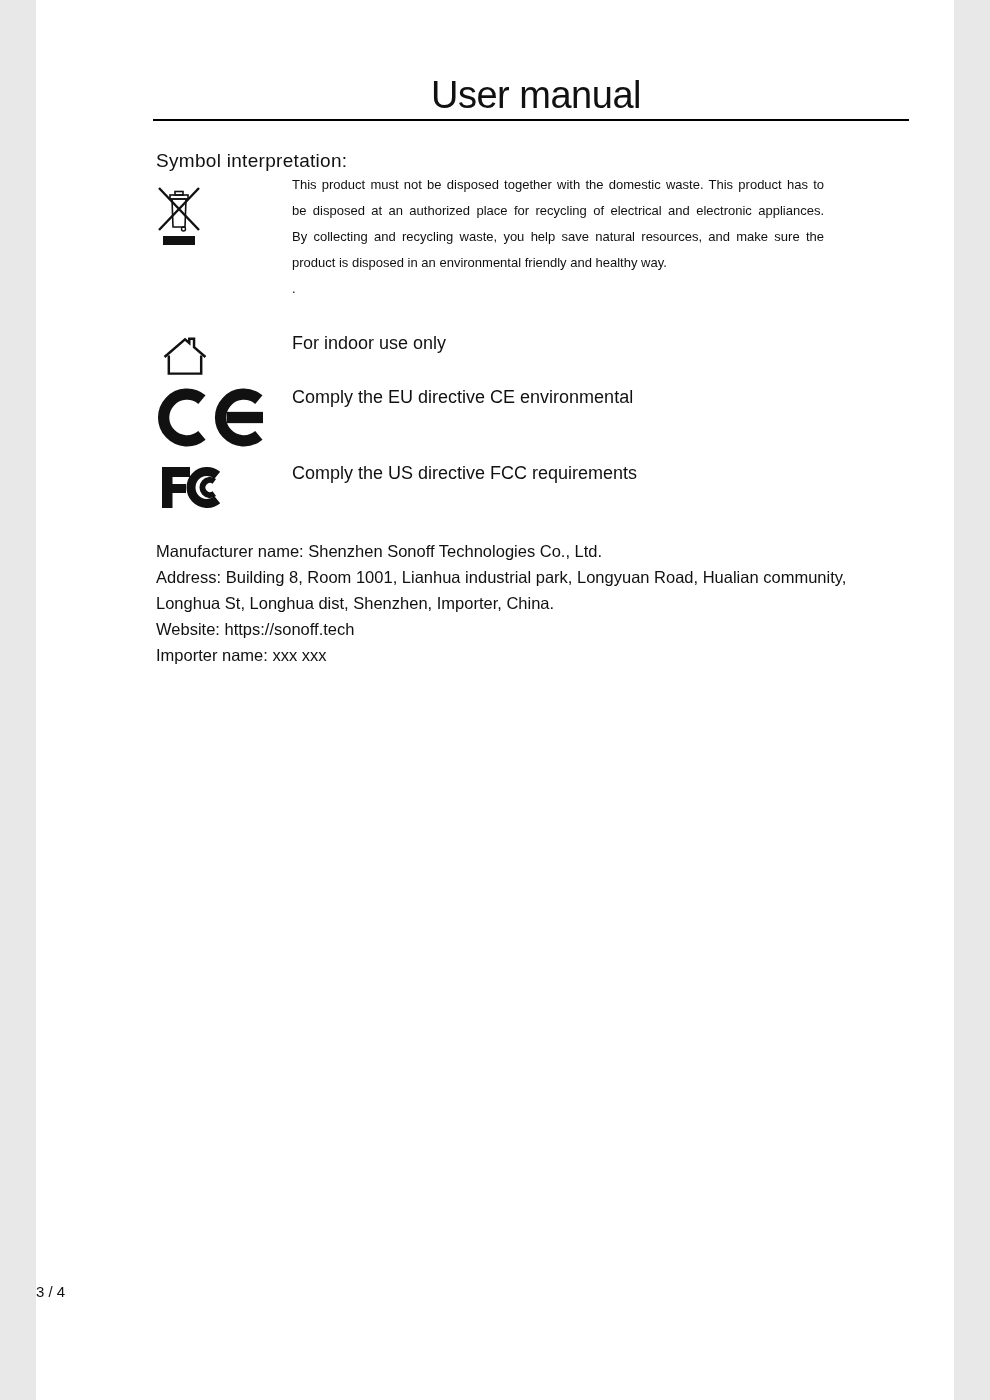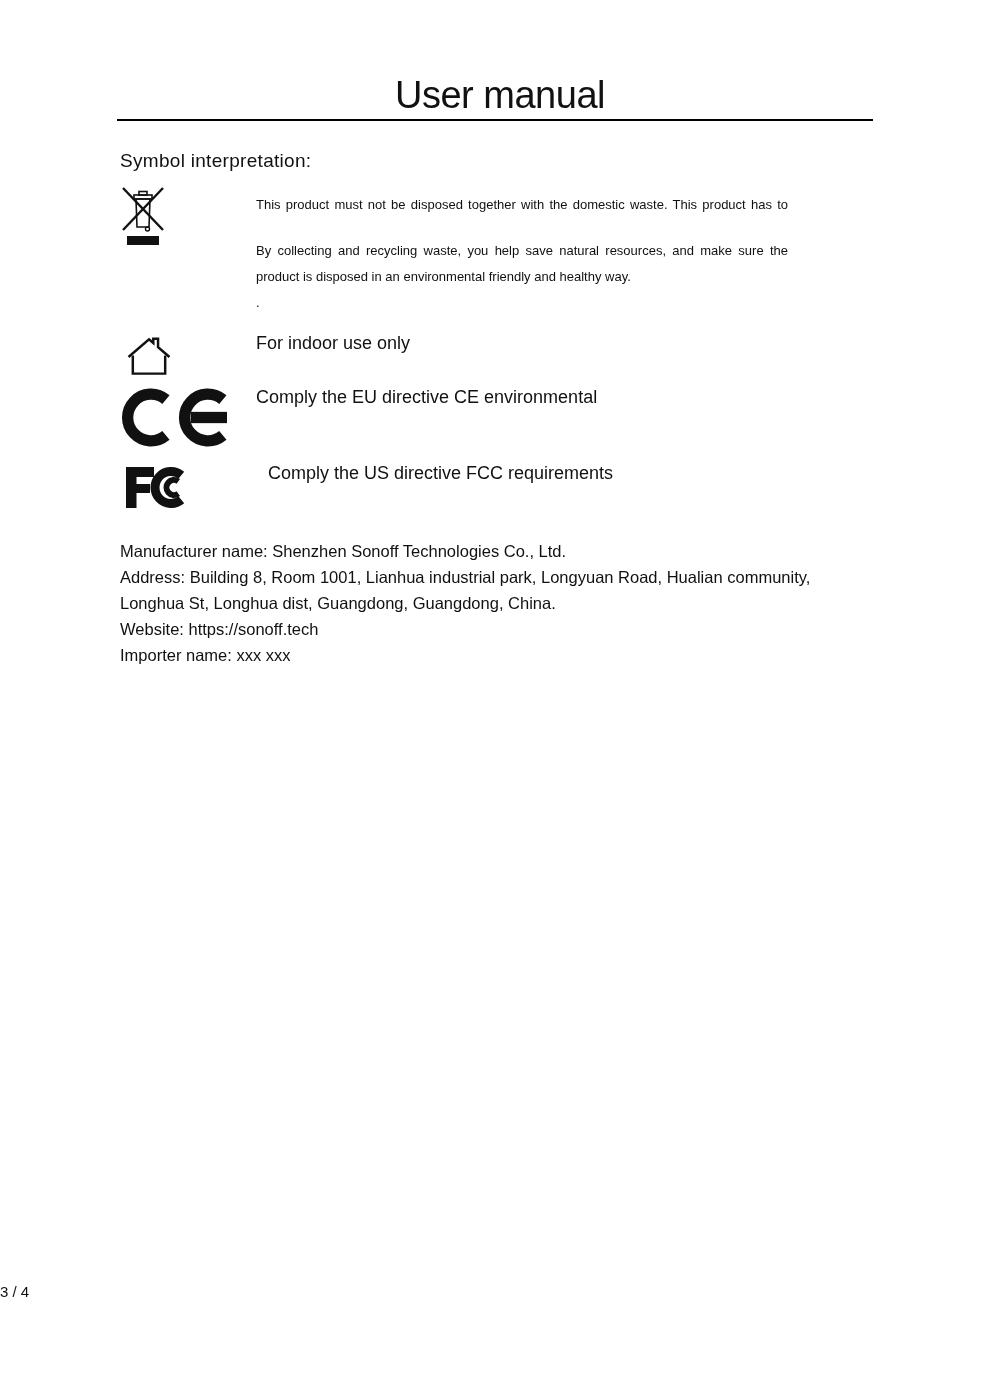--- a/index.html
+++ b/index.html
@@ -1,35 +1,35 @@
 <!DOCTYPE html>
 <html><head>
 <meta charset="utf-8">
 <style>
   html,body{margin:0;padding:0;background:#e8e8e8;}
   .page{
-    position:relative;width:990px;height:1400px;background:#ffffff;
+    position:relative;width:918px;height:1400px;background:#ffffff;
     margin:0 auto;overflow:hidden;
     font-family:"Liberation Sans",sans-serif;color:#111;
   }
   .abs{position:absolute;}
   .title{
     left:5px;top:72px;width:990px;text-align:center;
     font-size:38px;line-height:46px;font-weight:400;letter-spacing:-0.5px;
   }
   .rule{left:117px;top:119px;width:756px;height:2px;background:#000;}
   .heading{left:120px;top:148px;font-size:19px;line-height:26px;letter-spacing:0.3px;}
   .para{
     left:256px;top:172px;width:532px;font-size:13px;line-height:26px;
   }
-  .para .jline{text-align:justify;text-align-last:justify;margin-top:20px;}
+  .para .jline{text-align:justify;text-align-last:justify;}
   .label{font-size:18px;line-height:20px;white-space:nowrap;}
   .lbl-indoor{left:256px;top:333px;}
   .lbl-ce{left:256px;top:387px;}
-  .lbl-fcc{left:256px;top:463px;margin-left:12px;}
+  .lbl-fcc{left:256px;top:463px;}
   .icon-weee{left:121px;top:184px;width:44px;height:62px;}
   .icon-house{left:126px;top:336px;width:46px;height:40px;}
   .icon-ce{left:122px;top:388px;width:105px;height:59px;}
   .icon-fcc{left:126px;top:464px;width:70px;height:44px;}
   .mfr{left:120px;top:538px;width:780px;font-size:16.5px;line-height:26px;}
   .mfr div{white-space:nowrap;}
   .pagenum{left:0;top:1282px;width:990px;font-size:15px;line-height:20px;}
   svg{display:block;width:100%;height:100%;}
 </style>
 </head>
@@ -51,20 +51,21 @@
         <rect x="13" y="11" width="18" height="4" stroke-width="1.6"></rect>
         <path d="M15,15 H29 L28,43 H16 Z" stroke-width="1.6"></path>
         <circle cx="26.5" cy="45" r="2" stroke-width="1.4"></circle>
       </g>
       <rect x="6" y="52" width="32" height="9" fill="#111"></rect>
     </svg>
   </span>
 
   <div class="abs para">
     <div class="jline">This product must not be disposed together with the domestic waste. This product has to</div>
+    <div class="jline">be disposed at an authorized place for recycling of electrical and electronic appliances.</div>
     <div class="jline">By collecting and recycling waste, you help save natural resources, and make sure the</div>
     <div>product is disposed in an environmental friendly and healthy way.</div>
     <div>.</div>
   </div>
 
   <span class="abs icon-house">
     <svg viewBox="0 0 48 42" xmlns="http://www.w3.org/2000/svg">
       <g stroke="#111" fill="none" stroke-width="2.6" stroke-linejoin="miter">
         <path d="M2.5,22 L24,3.5 L28.5,7.4 L28.5,3 L33.5,3 L33.5,11.7 L45.5,22"></path>
         <path d="M7,20.5 L7,39.5 L41,39.5 L41,20.5"></path>
@@ -95,20 +96,20 @@
         <path d="M55.29,11.24 A16,16 0 1 0 55.29,35.76" stroke-width="9"></path>
         <path d="M52.3,17.36 A7.5,7.5 0 1 0 52.3,29.64" stroke-width="6"></path>
       </g>
     </svg>
   </span>
   <div class="abs label lbl-fcc">Comply the US directive FCC requirements</div>
 
   <div class="abs mfr">
     <div>Manufacturer name: Shenzhen Sonoff Technologies Co., Ltd.</div>
     <div>Address: Building 8, Room 1001, Lianhua industrial park, Longyuan Road, Hualian community,</div>
-    <div>Longhua St, Longhua dist, Guangdong, Guangdong, China.</div>
+    <div>Longhua St, Longhua dist, Shenzhen, Importer, China.</div>
     <div>Website: https://sonoff.tech</div>
     <div>Importer name: xxx xxx</div>
   </div>
 
   <div class="abs pagenum">3 / 4</div>
 
 </div>
 
 </body></html>

